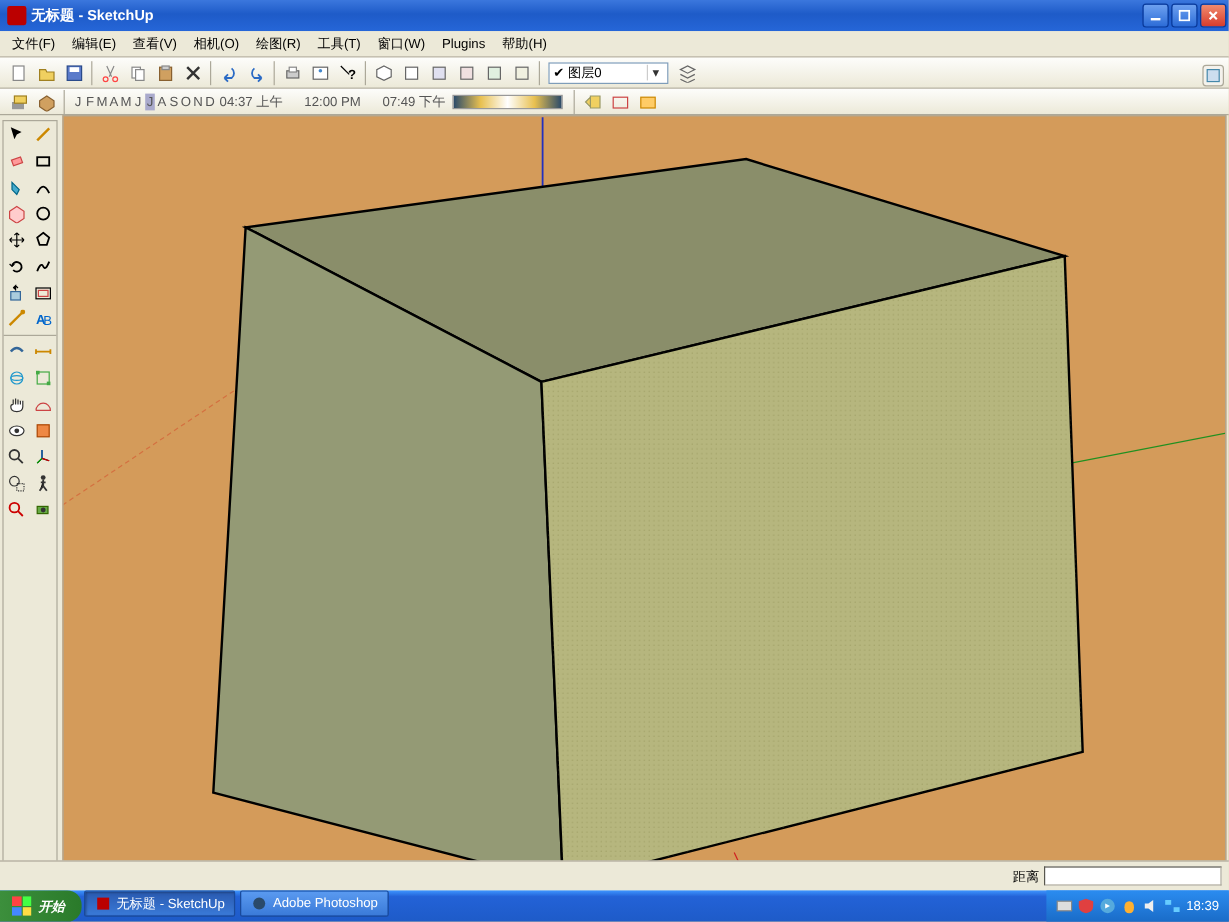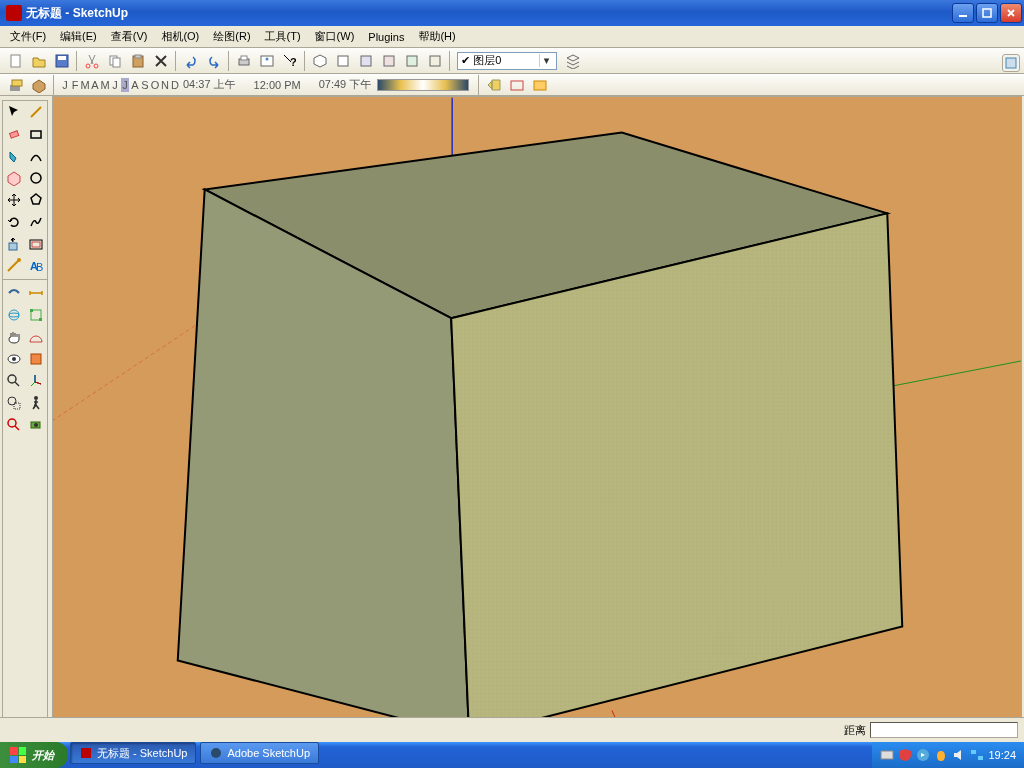--- a/index.html
+++ b/index.html
@@ -477,21 +477,21 @@
   <div class="taskbtn active">
     <svg width="14" height="14">
         <rect x="2" y="2" width="10" height="10" fill="#b00"></rect>
       </svg>
     <span>无标题 - SketchUp</span>
   </div>
   <div class="taskbtn">
     <svg width="14" height="14">
         <circle cx="7" cy="7" r="5" fill="#2a4a6a"></circle>
       </svg>
-    <span>Adobe SketchUp</span>
+    <span>Adobe Photoshop</span>
   </div>
   <div class="tray">
     <svg class="ticon">
         <rect x="1" y="3" width="12" height="8" fill="#ddd" stroke="#888"></rect>
       </svg>
     <svg class="ticon">
         <path d="M7 1l6 2v4q0 5-6 6Q1 12 1 7V3z" fill="#e04040"></path>
       </svg>
     <svg class="ticon">
         <circle cx="7" cy="7" r="6" fill="#5ad"></circle>
@@ -500,15 +500,15 @@
     <svg class="ticon">
         <path d="M7 3q-4 0-4 5t4 5 4-5-4-5" fill="#ffb030"></path>
       </svg>
     <svg class="ticon">
         <path d="M2 5h3l4-3v10l-4-3H2z" fill="#eee"></path>
       </svg>
     <svg class="ticon">
         <rect x="1" y="2" width="5" height="4" fill="#6cf"></rect>
         <rect x="8" y="8" width="5" height="4" fill="#6cf"></rect>
       </svg>
-    <span>19:24</span>
+    <span>18:39</span>
   </div>
 </div>
 
 </body></html>

